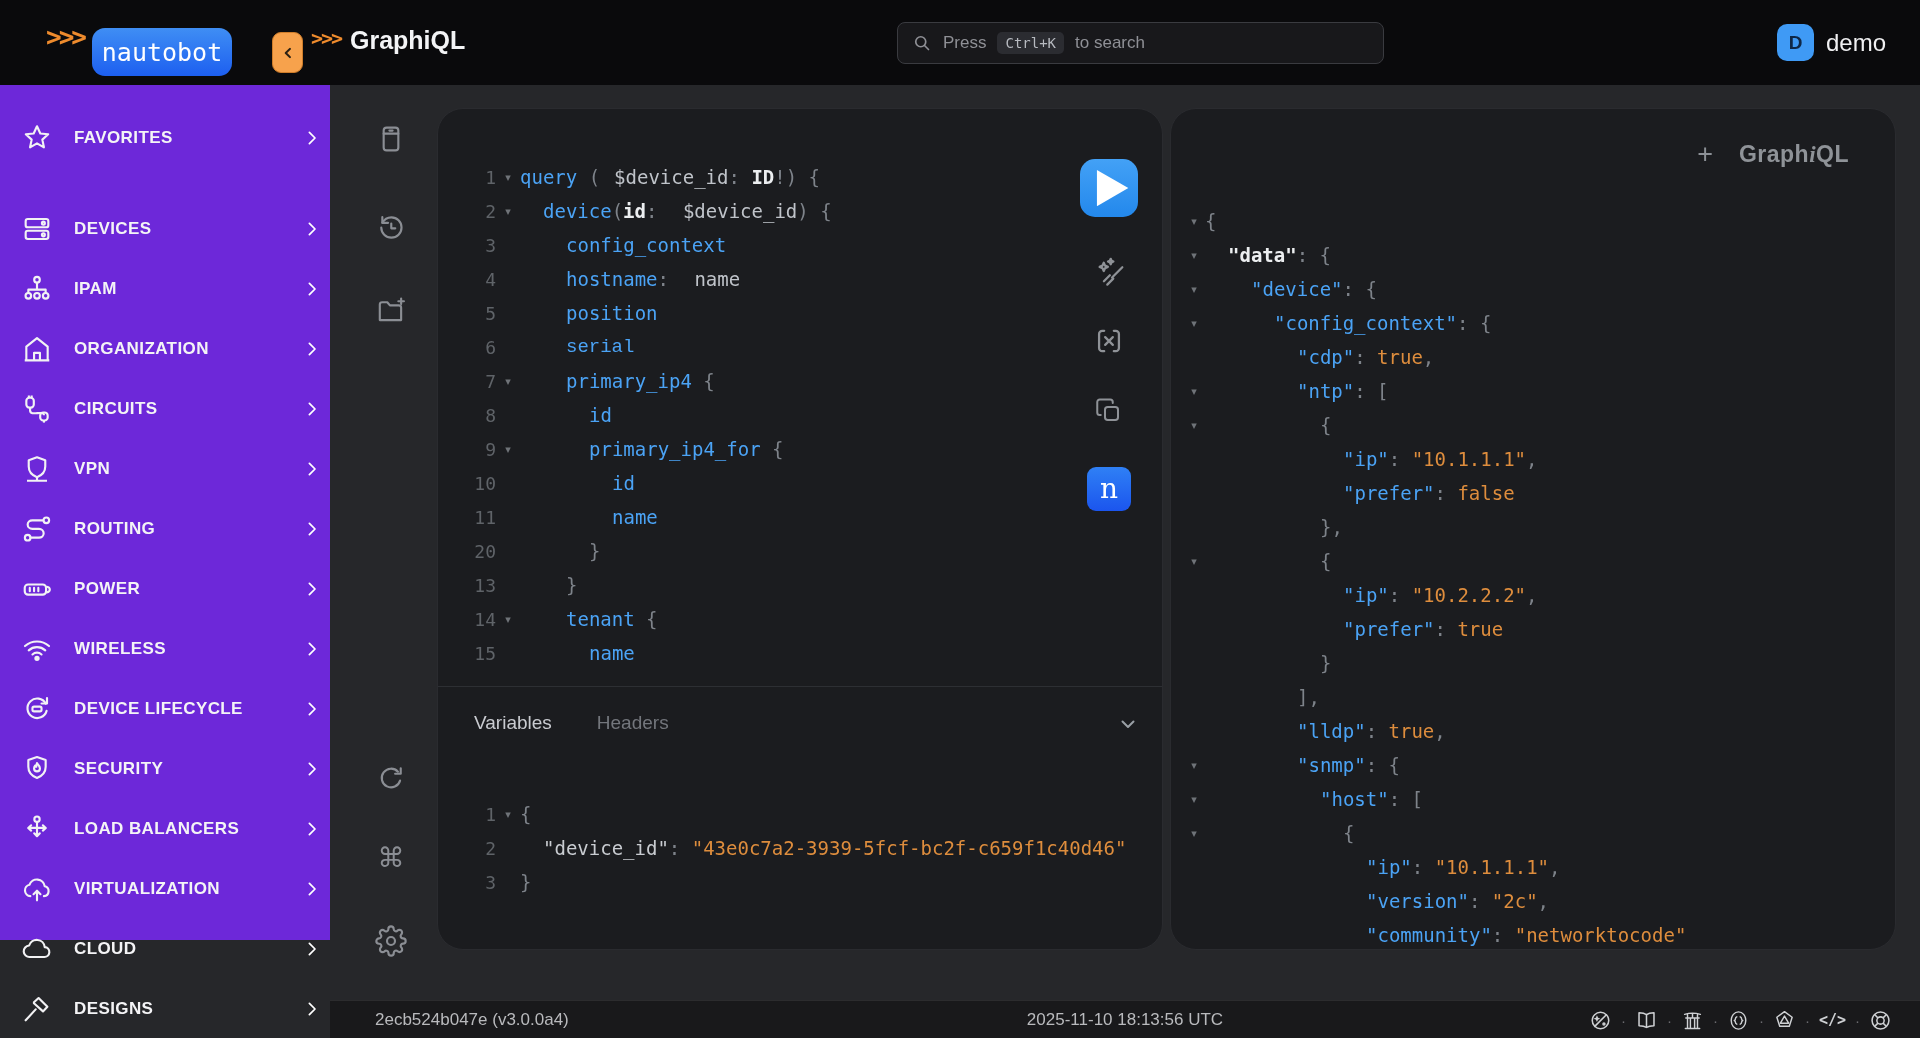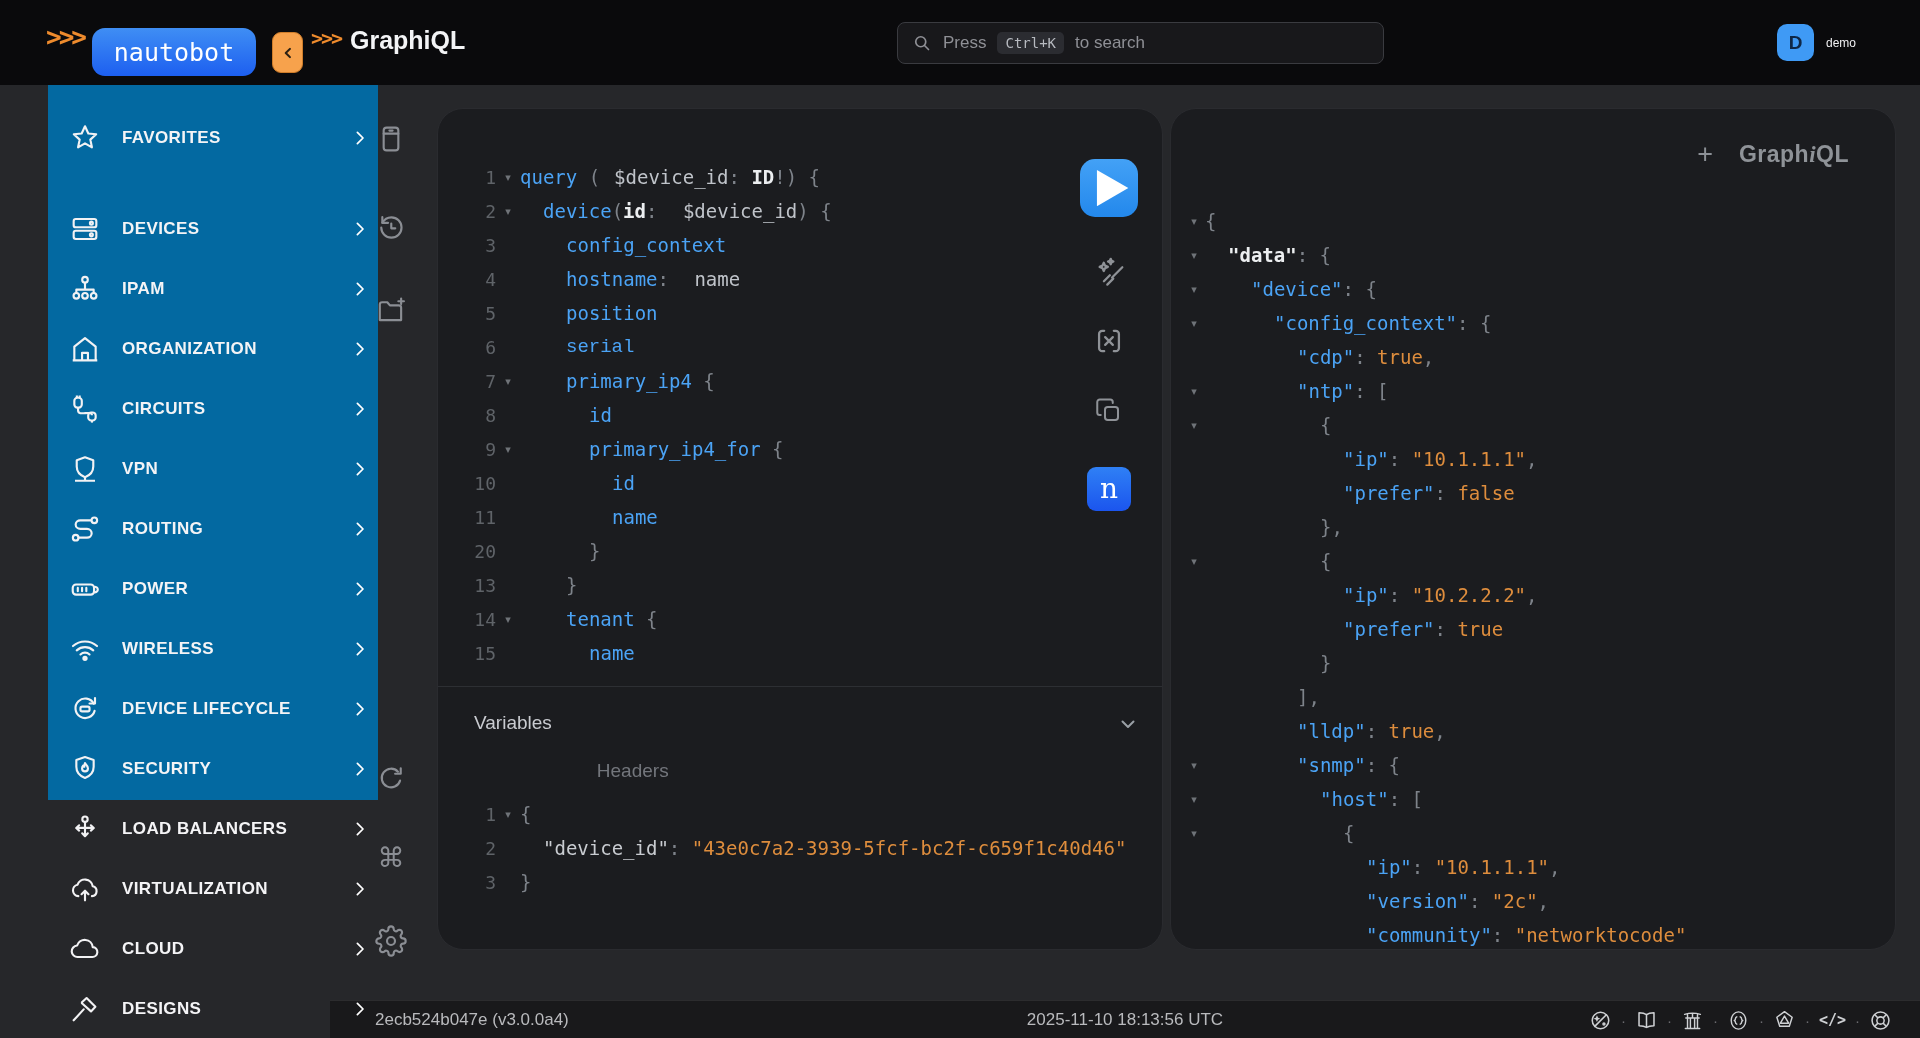--- a/index.html
+++ b/index.html
@@ -4,43 +4,43 @@
 <style>
   * { margin:0; padding:0; box-sizing:border-box; }
   html,body { width:1920px; height:1038px; overflow:hidden; background:#26272a;
     font-family:"Liberation Sans", sans-serif; }
 
   
   .topbar { position:absolute; left:0; top:0; width:1920px; height:85px;
     background:#0a0a0c; z-index:30; }
   .brand-chevrons { position:absolute; left:46px; top:22px; font-family:"DejaVu Sans Mono",monospace;
     font-weight:bold; font-style:italic; font-size:26px; color:#ee8b2d; letter-spacing:-3px; }
-  .brand-box { position:absolute; left:92px; top:28px; width:164px; height:48px;
+  .brand-box { position:absolute; left:92px; top:28px; width:140px; height:48px;
     background:linear-gradient(180deg,#3f8ef4 0%,#1d5ff0 100%); border-radius:13px;
     display:flex; align-items:center; justify-content:center; }
   .brand-box span { font-family:"DejaVu Sans Mono",monospace; font-size:25px; color:#ffffff; }
   .collapse-btn { position:absolute; left:272px; top:32px; width:31px; height:41px;
     background:#f7a24c; border:1px solid #cf7d2a; border-radius:9px; display:flex;
     align-items:center; justify-content:center; cursor:pointer; }
   .crumb { position:absolute; left:311px; top:26px; font-family:"DejaVu Sans Mono",monospace;
     font-weight:bold; font-style:italic; font-size:20px; color:#ee8b2d; letter-spacing:-2px; }
   .page-title { position:absolute; left:350px; top:26px; font-size:25px; font-weight:bold; color:#f3f4f6; }
   .search { position:absolute; left:897px; top:22px; width:487px; height:42px;
     background:#18181b; border:1px solid #3a3b40; border-radius:8px;
     display:flex; align-items:center; gap:11px; padding:0 14px; cursor:text; }
   .search .stext { color:#8f9096; font-size:17px; }
   .search kbd { font-family:"DejaVu Sans Mono",monospace; font-size:14px; color:#b7bac0;
     background:#2b2c31; border-radius:5px; padding:3px 8px; }
   .user { position:absolute; left:1777px; top:24px; display:flex; align-items:center; gap:12px; cursor:pointer; }
   .avatar { width:37px; height:37px; border-radius:10px; background:#3f9af5; color:#0e2746;
     font-weight:bold; font-size:19px; display:flex; align-items:center; justify-content:center; }
-  .username { color:#f0f0f2; font-size:12px; }
+  .username { color:#f0f0f2; font-size:24px; }
 
   
-  .sidebar { position:absolute; left:0; top:0; width:330px; height:800px; background:#0369a1; z-index:20;margin-left:48px; }
+  .sidebar { position:absolute; left:0; top:0; width:330px; height:940px; background:#6d28d9; z-index:20; }
   .nav-item { position:absolute; left:0; width:330px; height:48px; display:flex; align-items:center; cursor:pointer; }
   .nav-item .nicon { position:absolute; left:21px; width:32px; height:32px; }
   .nav-item .nlabel { position:absolute; left:74px; color:#f4f4f6; font-size:17px;
     font-weight:bold; letter-spacing:.4px; white-space:nowrap; }
   .nav-item .nchev { position:absolute; left:303px; width:18px; height:18px; }
 
   
   .main { position:absolute; left:330px; top:85px; width:1590px; height:915px; background:#26272a; }
   .rail-icon { position:absolute; width:32px; height:32px; left:45px; color:#8b8e94; cursor:pointer; }
   .rail-glyph { font-size:27px; color:#8b8e94; font-family:"DejaVu Sans",sans-serif; line-height:32px; text-align:center; width:32px; }
@@ -67,21 +67,21 @@
     justify-content:center; cursor:pointer; }
   .tool-icon { position:absolute; width:34px; height:34px; left:654px; color:#8f9297; cursor:pointer; }
   .n-badge { position:absolute; left:649px; top:358px; width:44px; height:44px; border-radius:9px;
     background:linear-gradient(180deg,#2f80f5,#1b55ee); display:flex; align-items:center;
     justify-content:center; cursor:pointer; }
   .n-badge span { font-family:"DejaVu Serif",serif; color:#fff; font-size:28px; line-height:28px; }
 
   .divider { position:absolute; left:0; right:0; top:577px; height:1px; background:#2d2f33; }
   .tabs { position:absolute; left:36px; top:603px; display:flex; gap:45px; }
   .tab { font-size:19px; cursor:pointer; }
-  .tab-active { color:#c9cbd0; } .tab-dim { color:#73767c;margin-top:48px; }
+  .tab-active { color:#c9cbd0; } .tab-dim { color:#73767c; }
   .sec-chev { position:absolute; right:22px; top:603px; width:24px; height:24px; color:#9aa0a6; cursor:pointer; }
   .vars-lines { position:absolute; left:0; top:688px; right:20px; }
 
   .resp-header { position:absolute; top:32px; right:46px; display:flex; align-items:center; gap:26px; }
   .resp-plus { color:#8c9096; font-size:27px; font-weight:normal; line-height:27px; cursor:pointer; }
   .resp-logo { color:#8f9398; font-size:23px; font-weight:bold; letter-spacing:.5px; }
   .resp-logo i { font-family:"Liberation Serif",serif; }
   .resp-lines { position:absolute; left:0; top:95px; right:10px; }
 
   

